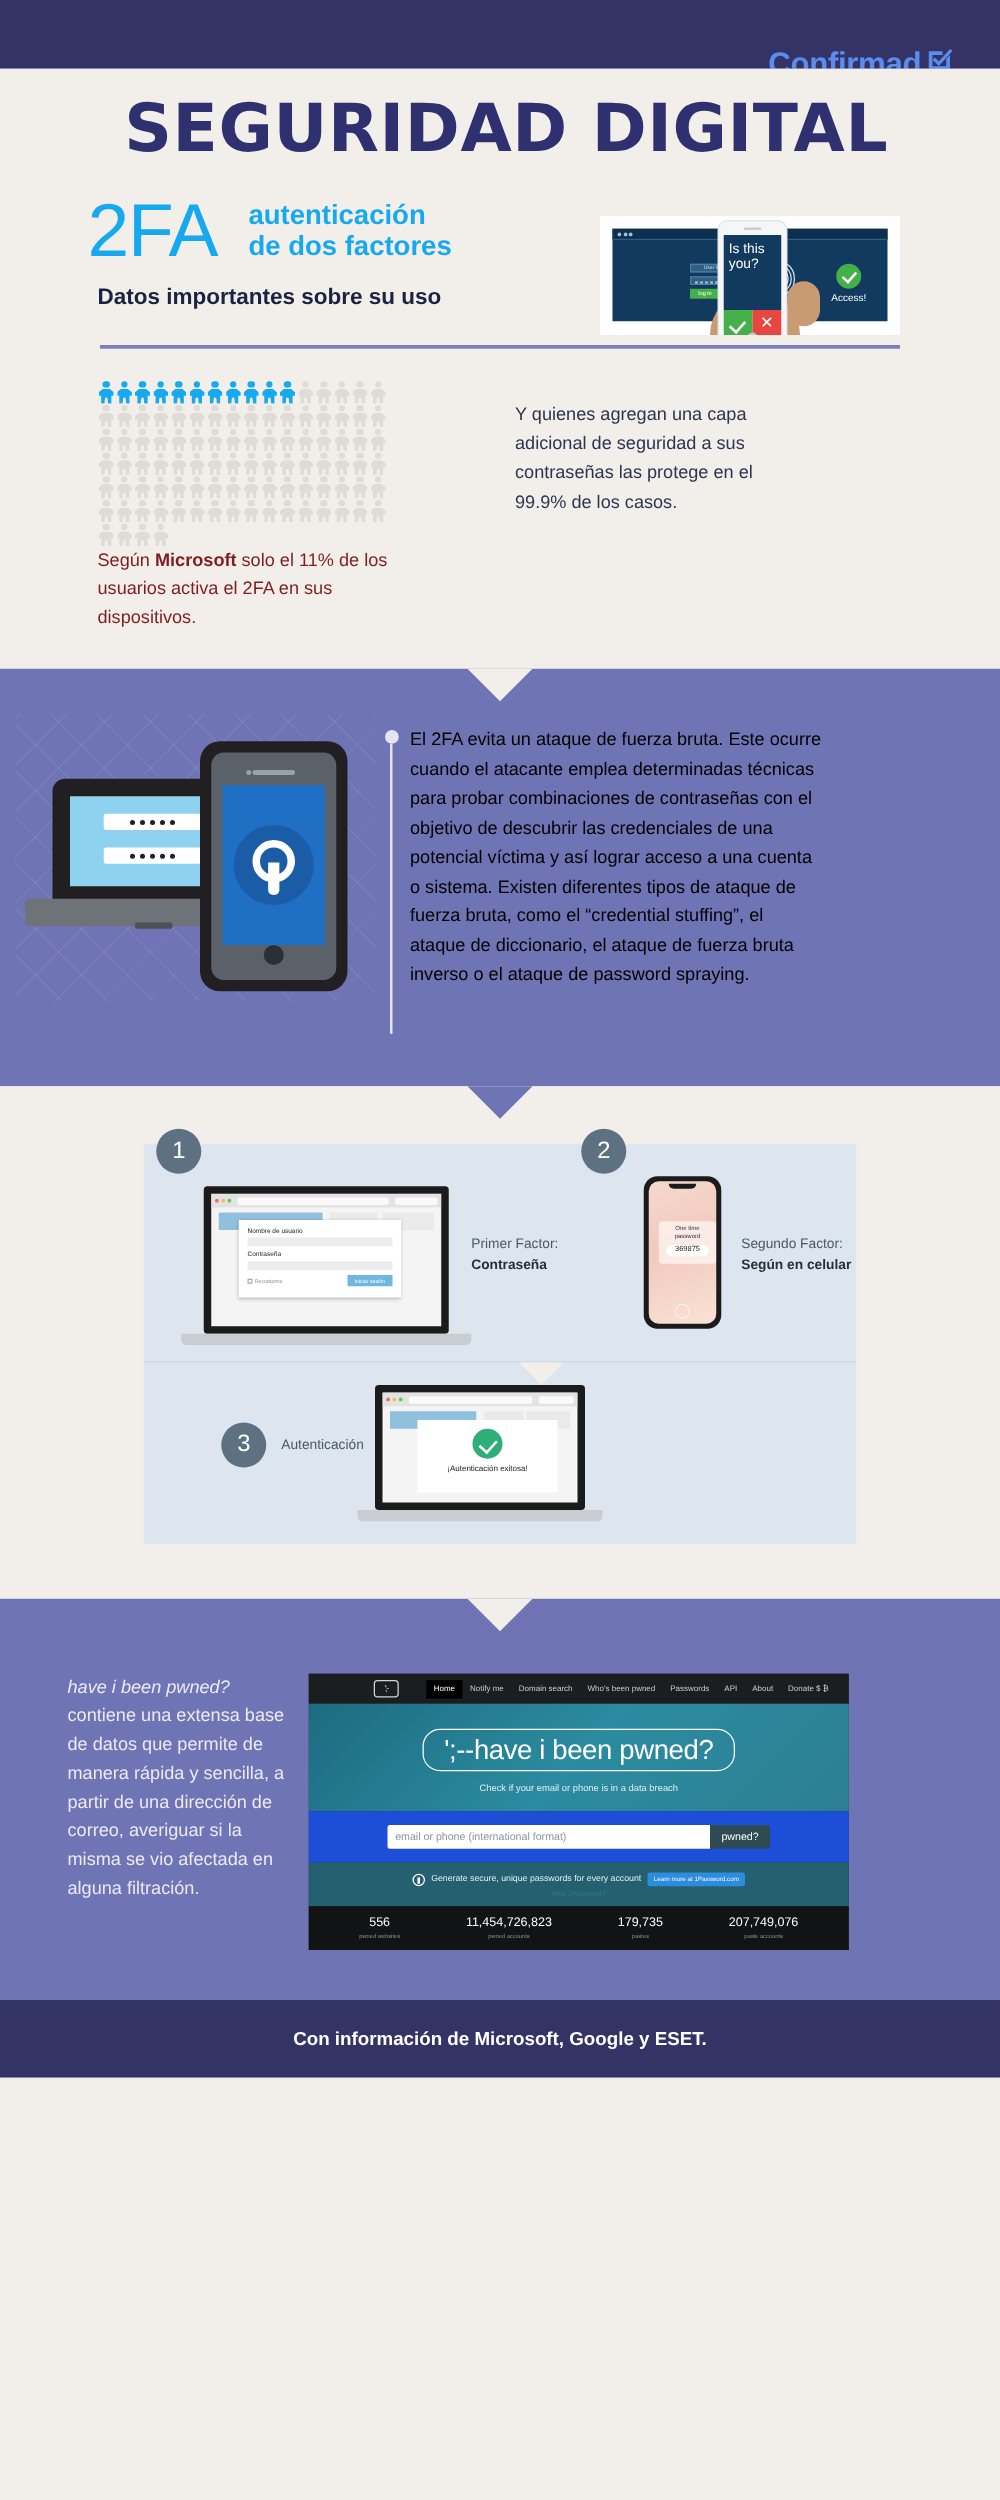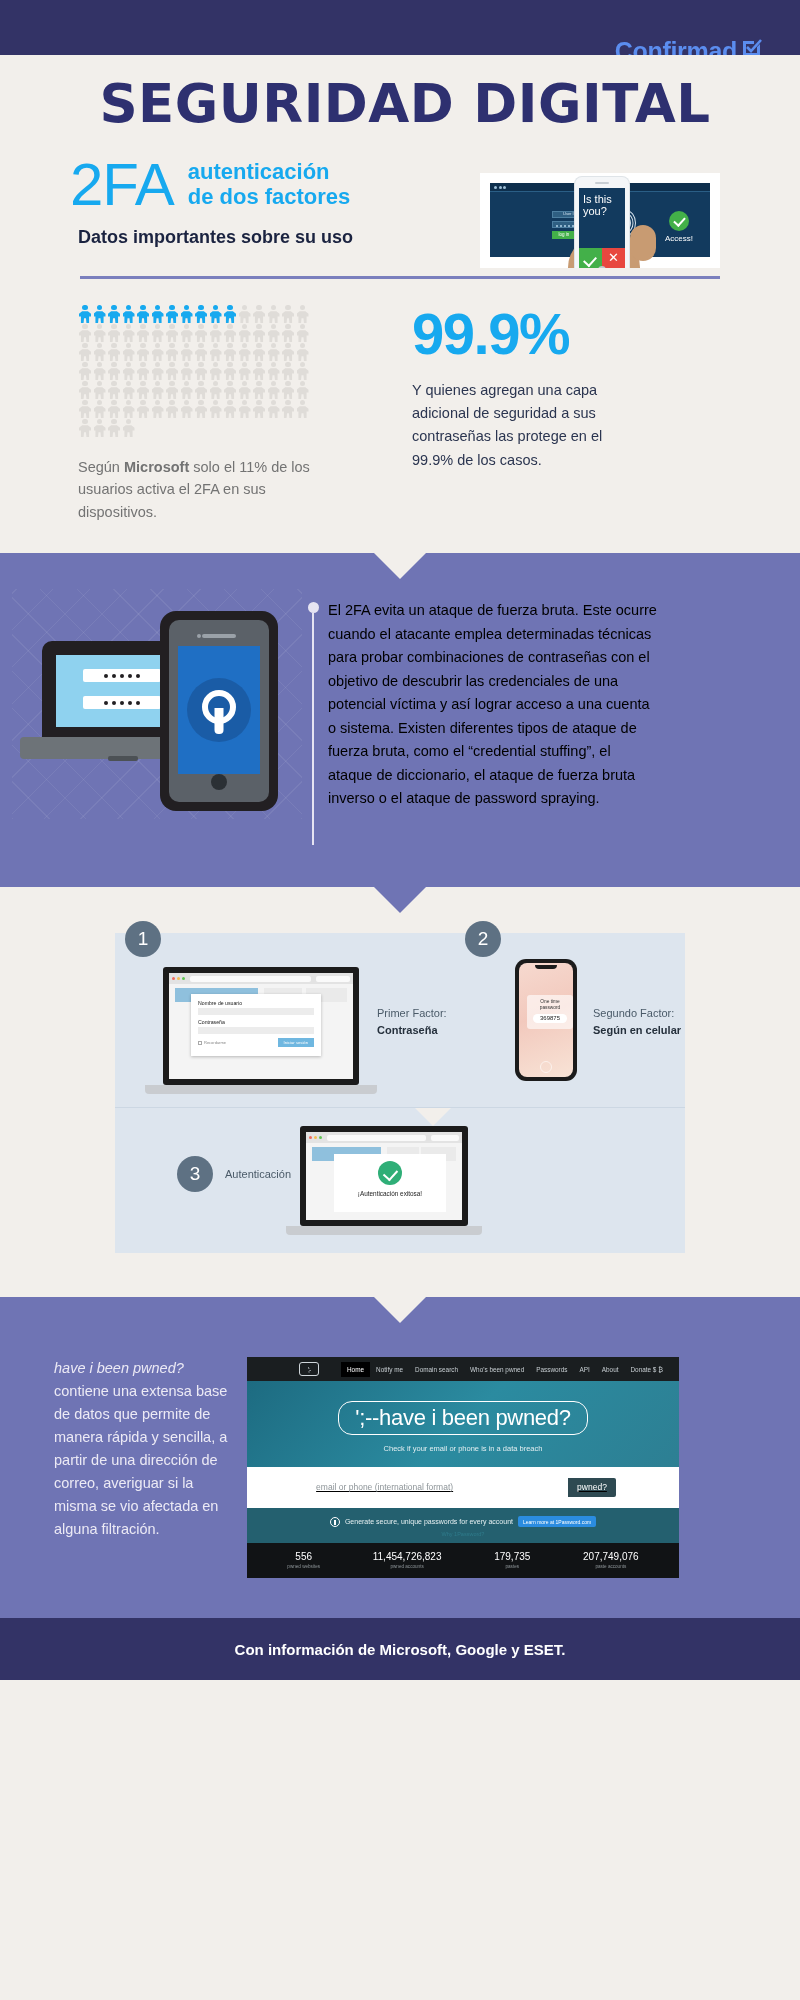--- a/index.html
+++ b/index.html
@@ -30,21 +30,21 @@
 
   
   .hero { background: #f2efeb; padding: 18px 0 0 0; position: relative; }
   .hero-title {
     color: #2e3070; font-size: 53px; font-weight: bold;
     letter-spacing: 0.5px; text-align: center; margin-left: 10px;
     font-family: "DejaVu Sans", sans-serif;
   }
   .fa-row {
     display: flex; align-items: flex-start;
-    margin: 22px 0 0 70px; gap: 14px;
+    margin: 22px 0 0 70px; gap: 25px;
   }
   .fa-big {
     color: #17a9ef; font-size: 60px; font-weight: 400; line-height: 0.95;
     letter-spacing: -1px;
   }
   .fa-sub {
     color: #17a9ef; font-size: 22px; font-weight: bold;
     line-height: 1.12; padding-top: 4px;
   }
   .hero-sub {
@@ -149,21 +149,21 @@
     border-radius: 50%;
   }
   .person .body {
     position: absolute; left: 1px; top: 6.2px; width: 12px; height: 11.8px;
     -webkit-clip-path: polygon(26% 0,74% 0,100% 22%,100% 46%,84% 46%,84% 100%,62% 100%,58% 60%,42% 60%,38% 100%,16% 100%,16% 46%,0 46%,0 22%);
     clip-path: polygon(26% 0,74% 0,100% 22%,100% 46%,84% 46%,84% 100%,62% 100%,58% 60%,42% 60%,38% 100%,16% 100%,16% 46%,0 46%,0 22%);
   }
   .person.on .head, .person.on .body { background: #17a9ef; }
   .person.off .head, .person.off .body { background: #dfdcd8; }
   .picto-caption {
-    margin-top: 18px; color: #737373; font-size: 14.5px; line-height: 1.55;
+    color: #7f1d1d; font-size: 14.5px; line-height: 1.55;
     max-width: 255px;
   }
   .picto-caption b { font-weight: bold; }
 
   .statbox { padding-left: 12px; width: 330px; }
   .bignum {
     color: #17a9ef; font-size: 58px; font-weight: bold; line-height: 1;
     letter-spacing: -1.5px;
   }
   .stat-caption {
@@ -380,21 +380,21 @@
     background: linear-gradient(135deg,#1d6b81 0%,#2b8ba0 50%,#2d7f93 100%);
     padding: 20px 4px 14px; text-align: center;
   }
   .hibp-title {
     display: inline-block; color: #fff; font-size: 22px;
     border: 1.5px solid #fff; border-radius: 14px; padding: 3px 16px;
     font-family: "Liberation Sans", sans-serif; letter-spacing: -0.3px;
   }
   .hibp-sub { color: #e2eef1; font-size: 7.5px; margin-top: 9px; }
   .hibp-searchrow {
-    background: #ffffff; padding: 11px 0; display: flex; justify-content: center; text-decoration: underline;
+    background: #1d4ed8; padding: 11px 0; display: flex; justify-content: center;
   }
   .hibp-input {
     width: 258px; height: 19px; background: #fff; border-radius: 2px 0 0 2px;
     font-size: 8.5px; color: #8d9498; line-height: 19px; padding-left: 6px;
   }
   .hibp-btn {
     height: 19px; background: #2e4a52; color: #fff; font-size: 8.5px;
     line-height: 19px; padding: 0 9px; border-radius: 0 2px 2px 0;
   }
   .hibp-promo {
@@ -896,21 +896,20 @@
           <div class="person off">
             <span class="head"></span>
             <span class="body"></span>
           </div>
         </div>
       <div class="picto-caption">
         <span>Según </span><b>Microsoft</b><span> solo el 11% de los usuarios activa el 2FA en sus dispositivos.</span>
       </div>
     </div>
     <div class="statbox">
-      <div class="bignum">99.9%</div>
       <div class="stat-caption">Y quienes agregan una capa adicional de seguridad a sus contraseñas las protege en el 99.9% de los casos.</div>
     </div>
   </div>
 
   <div class="purple">
     <div class="notch-top"></div>
     <div class="notch-down-purple"></div>
     <div class="purple-inner">
       <div class="dev-illus">
         <div class="dev-bg"></div>

